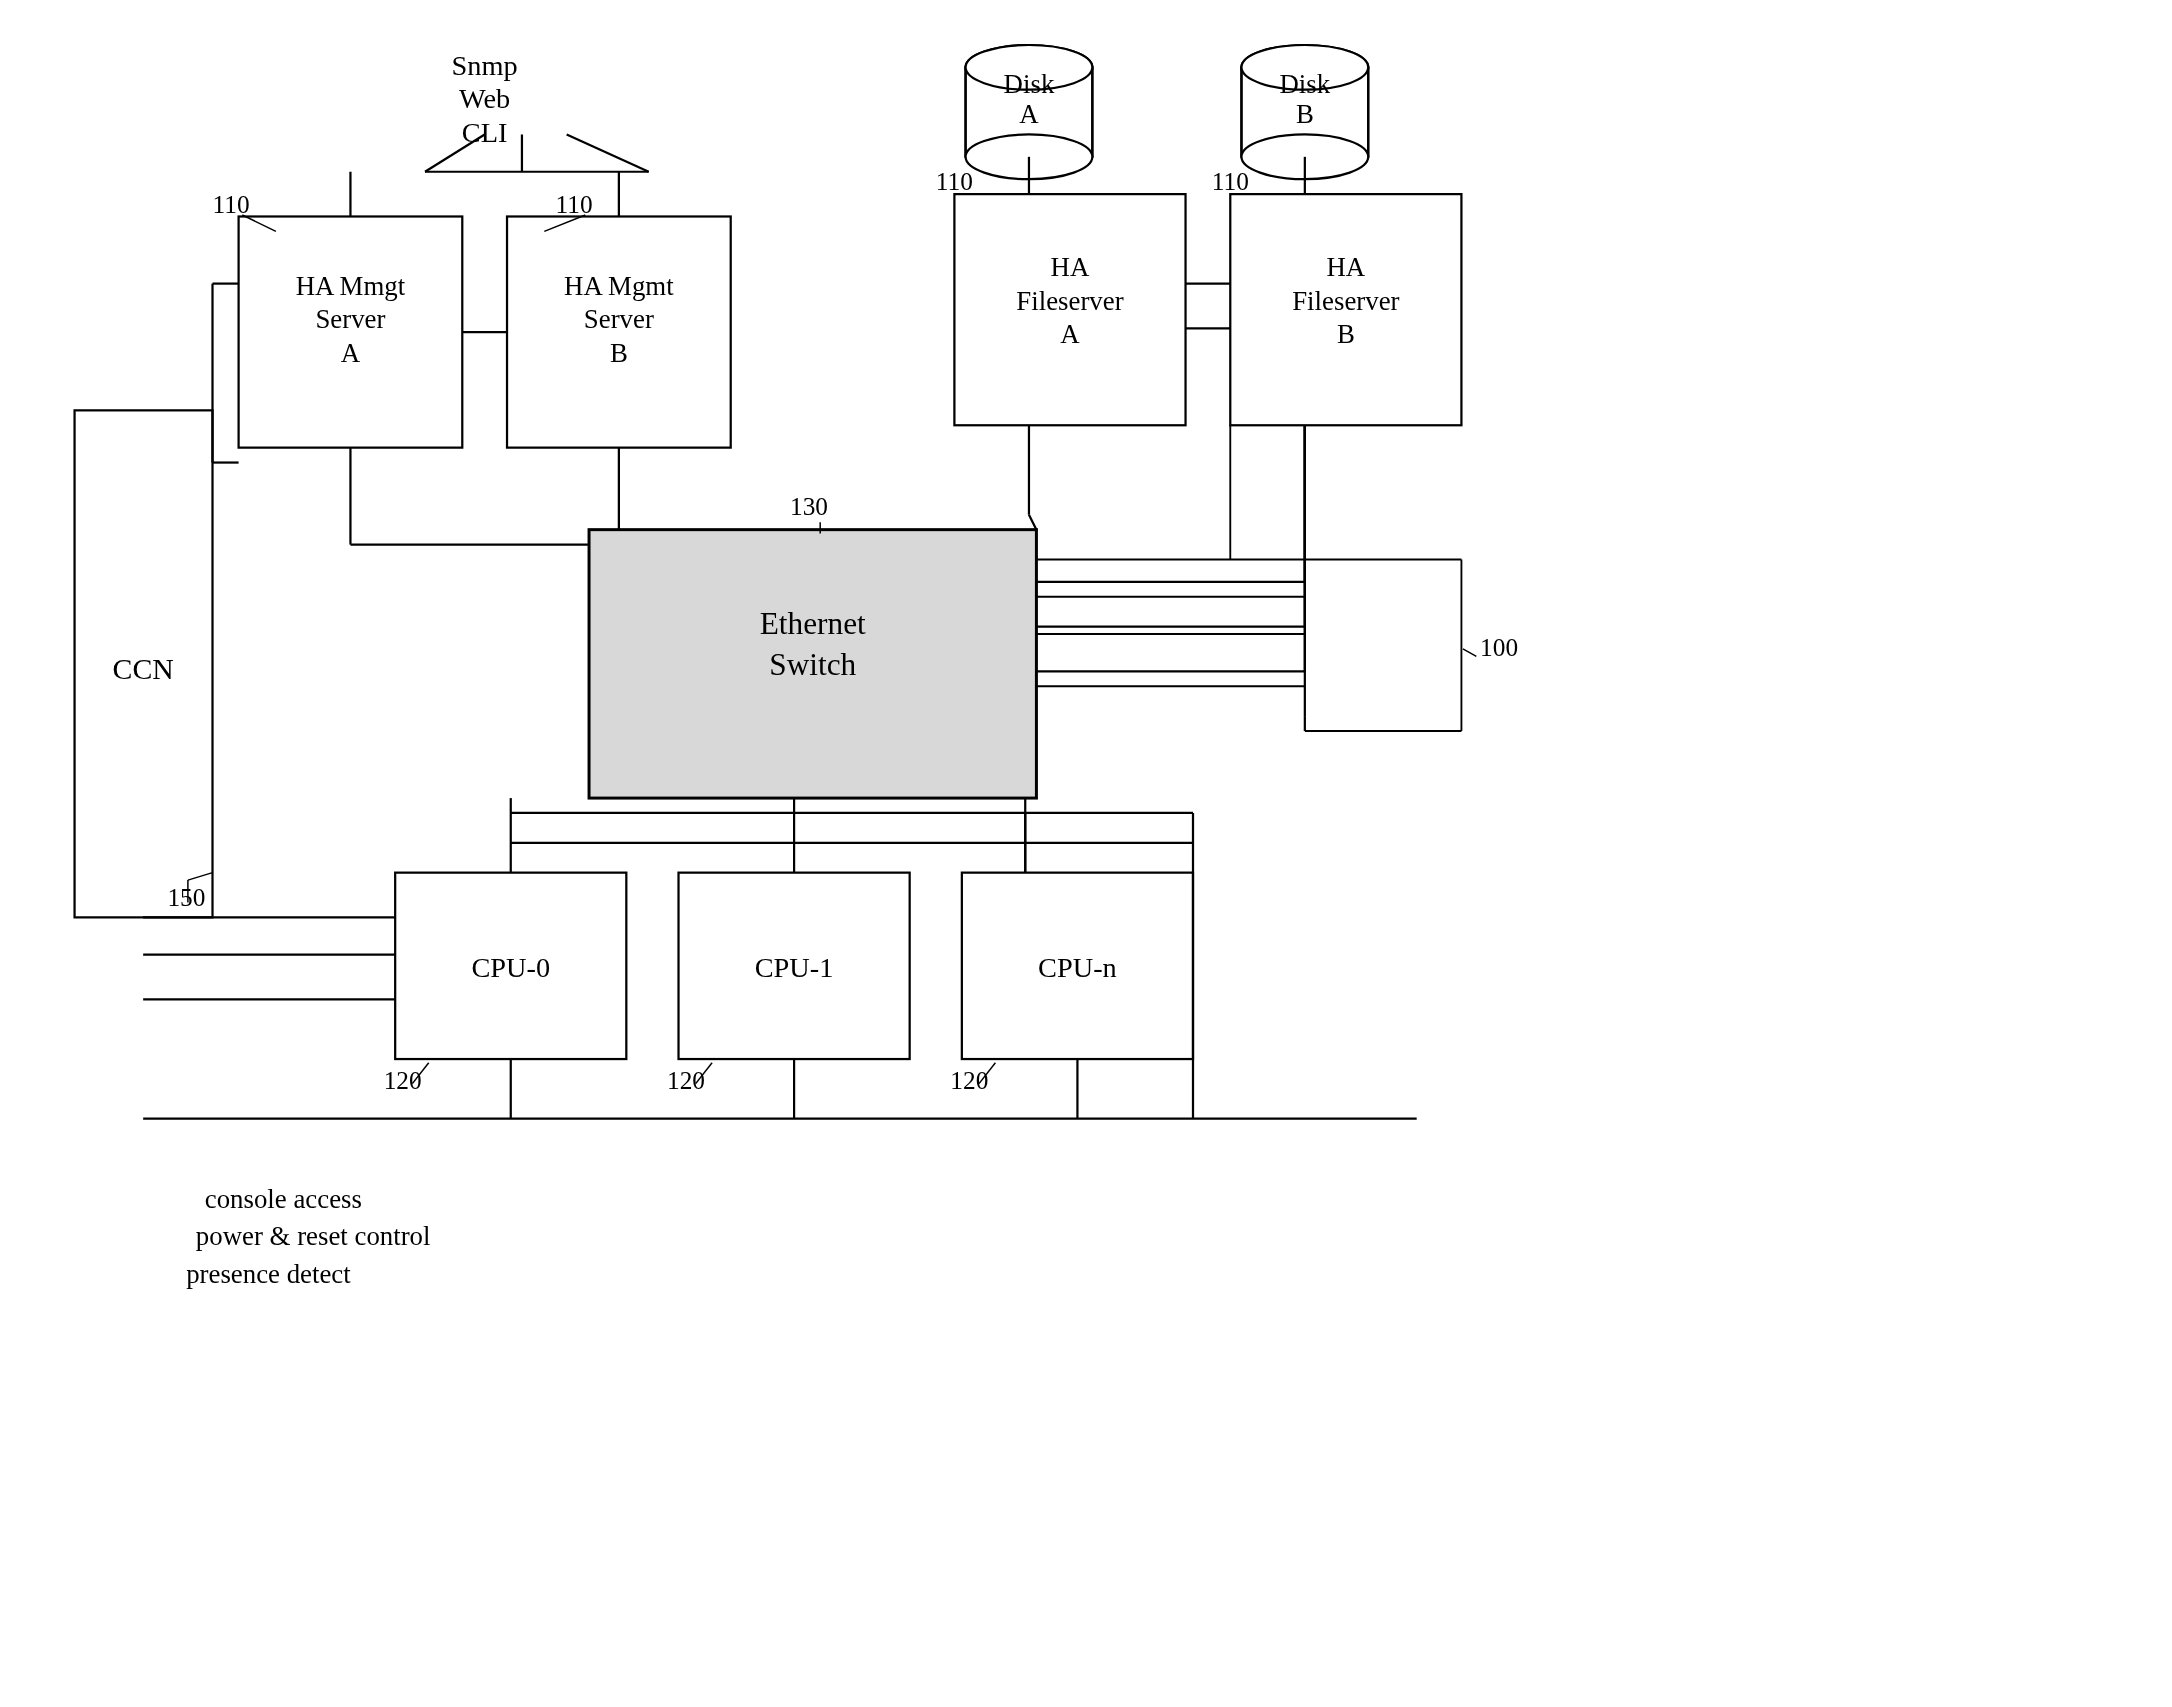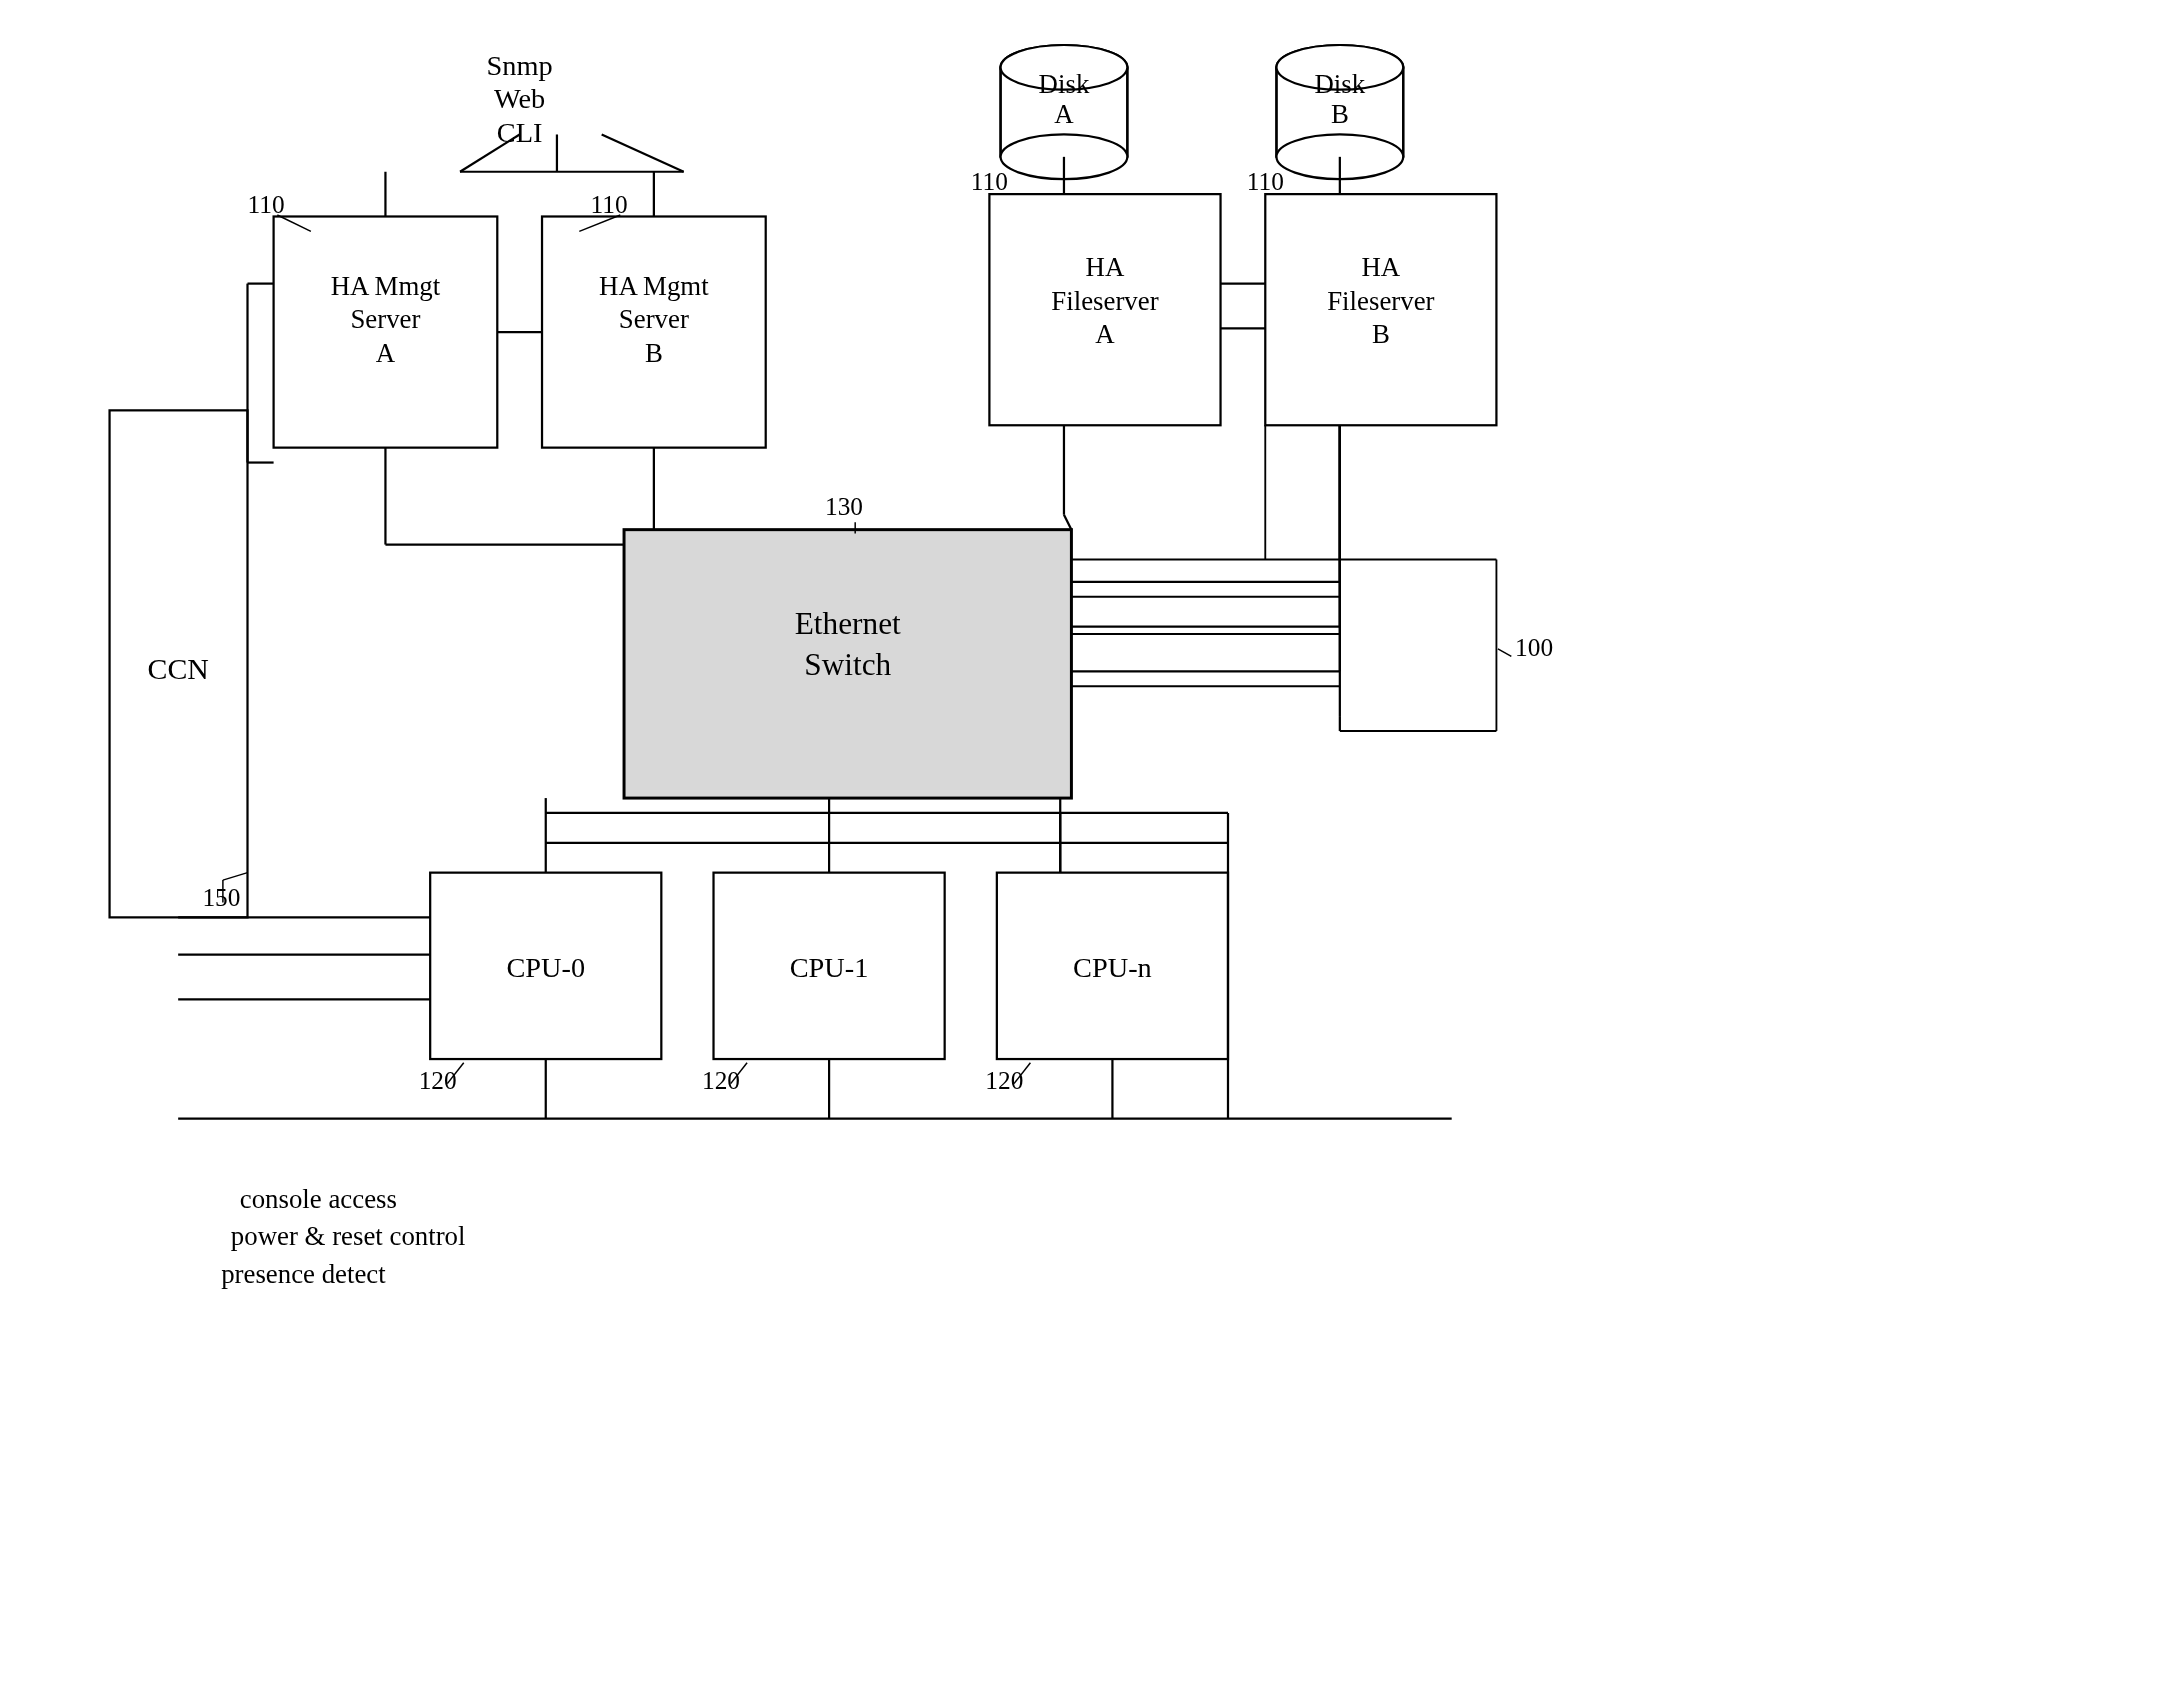--- a/index.html
+++ b/index.html
@@ -9,21 +9,20 @@
       width: 2172px;
       height: 1708px;
       overflow: hidden;
       position: relative;
     }
     .diagram-container {
       position: absolute;
       top: 0; left: 0;
       width: 1792px;
       height: 1708px;
-      margin-left: 35px;
     }
     svg {
       position: absolute;
       top: 0; left: 0;
       width: 2172px;
       height: 1708px;
     }
   </style>
 </head>
 <body>

